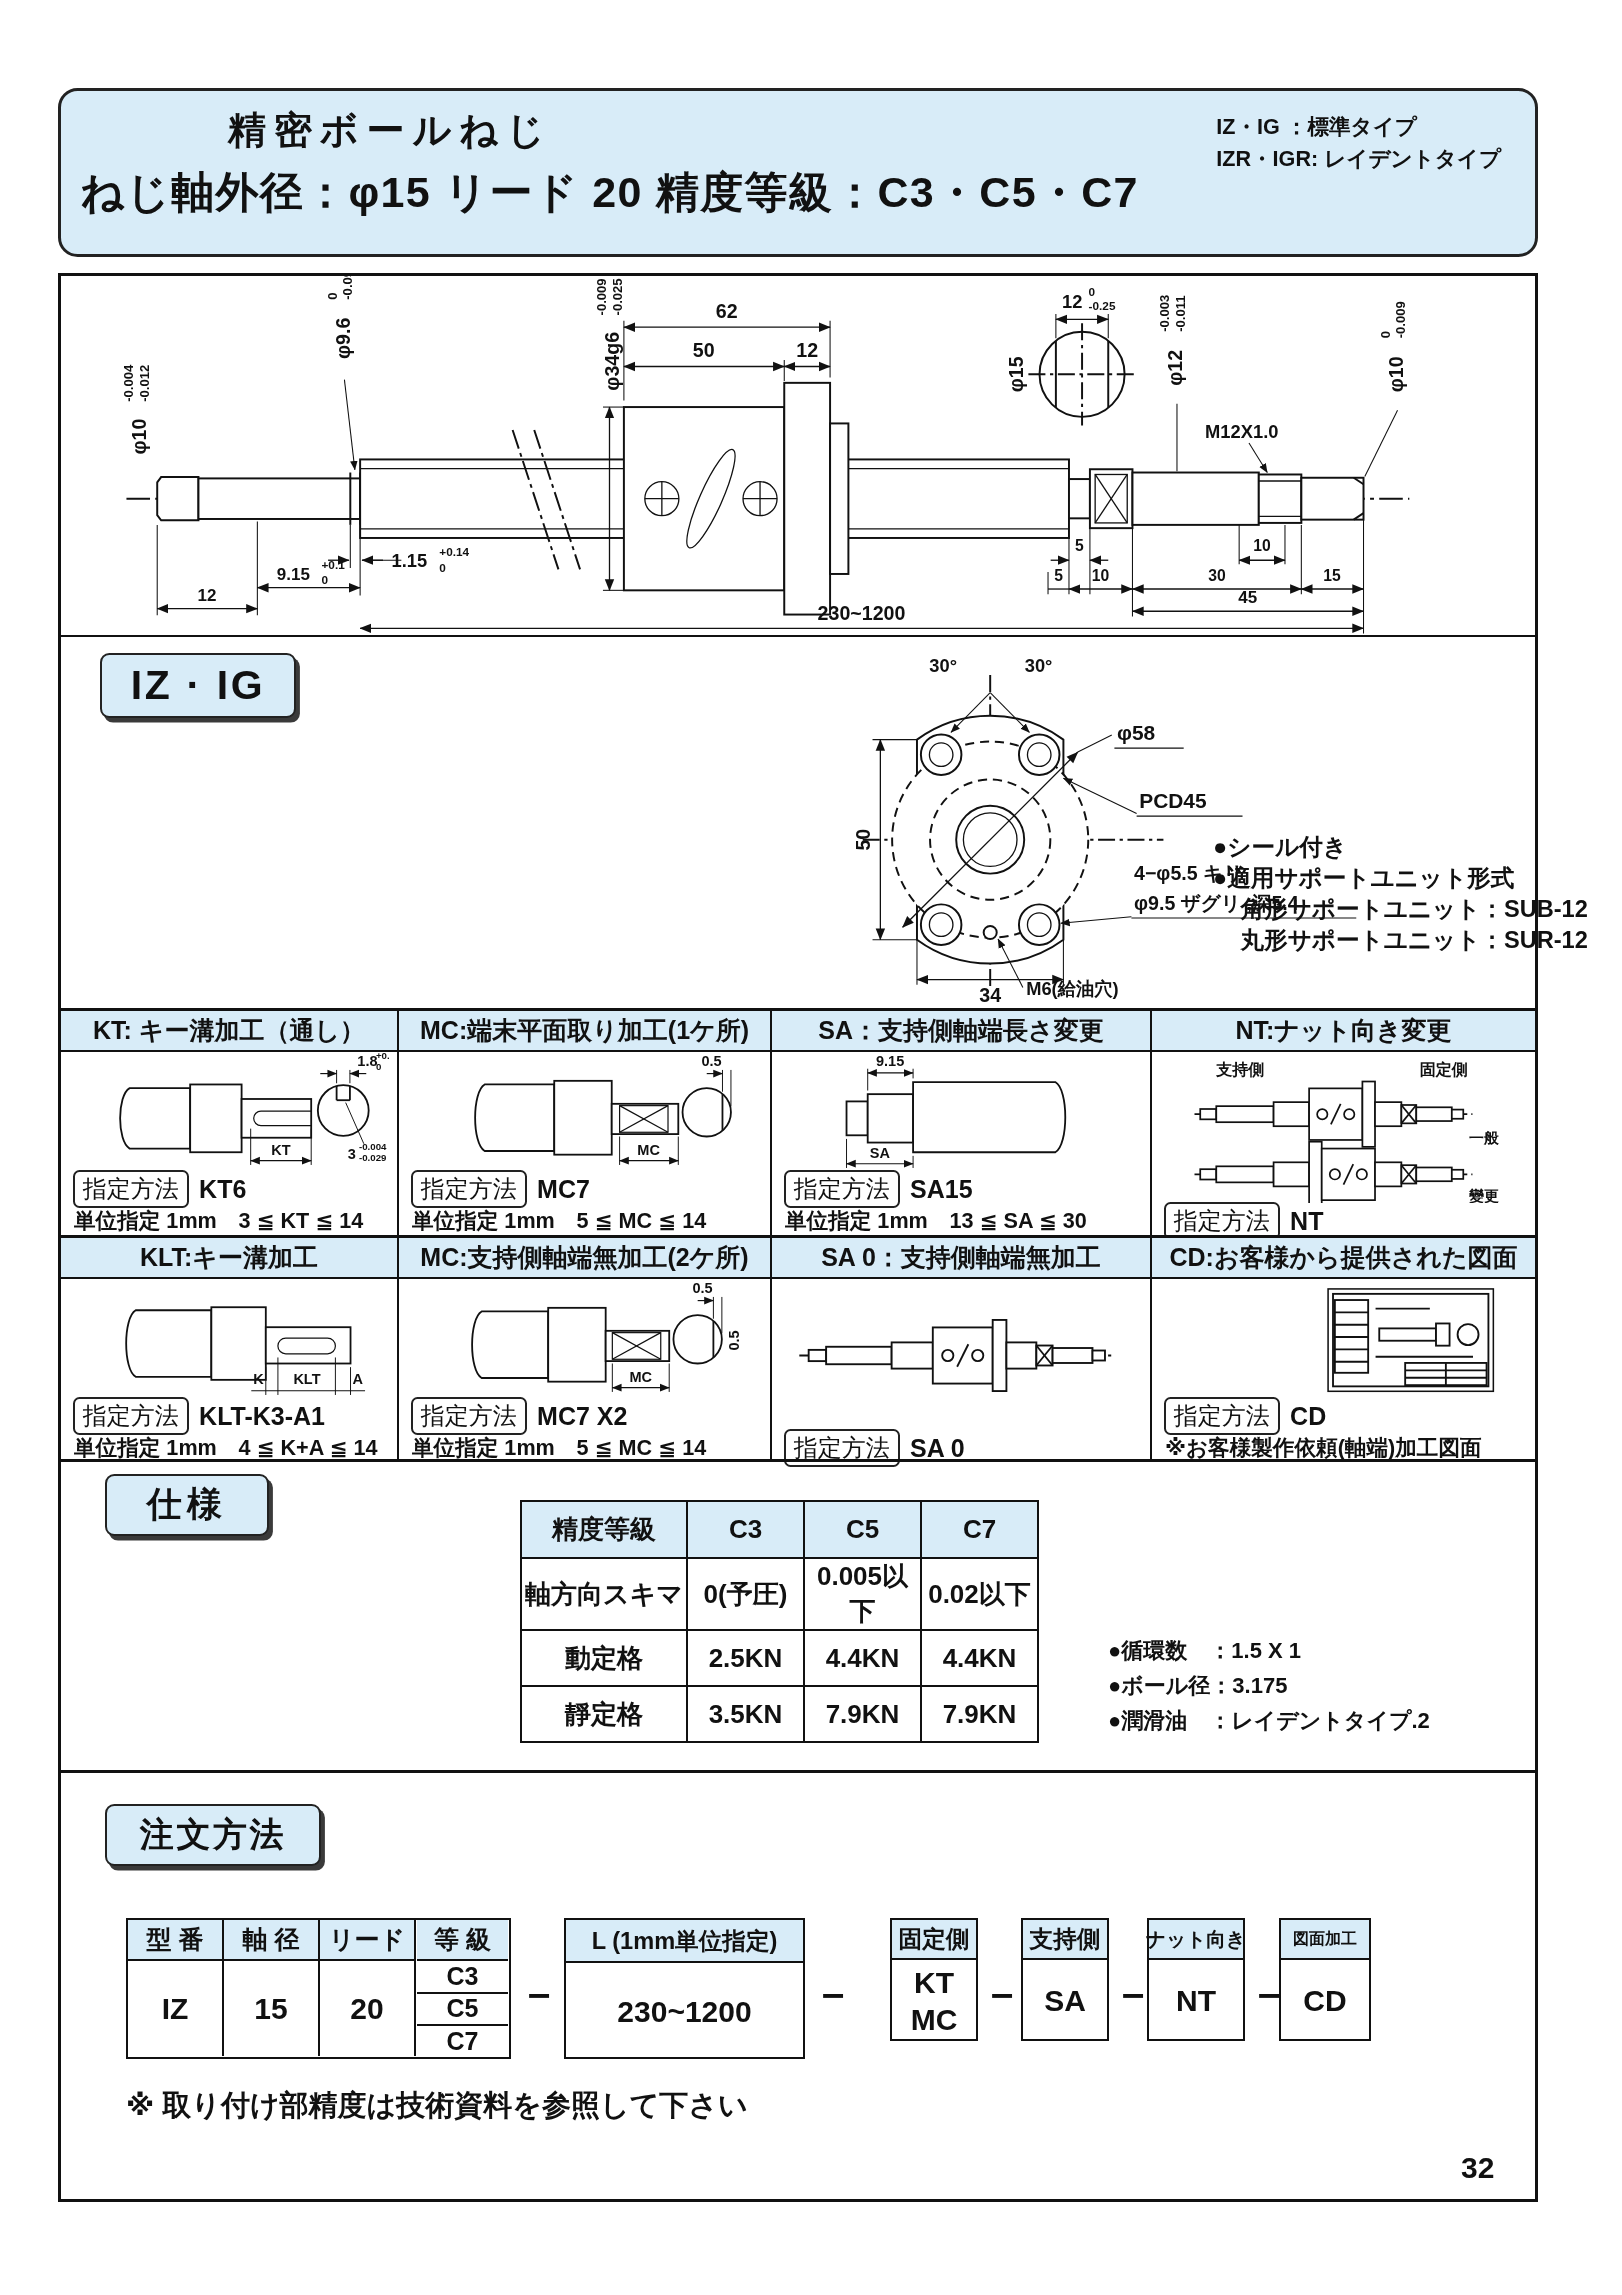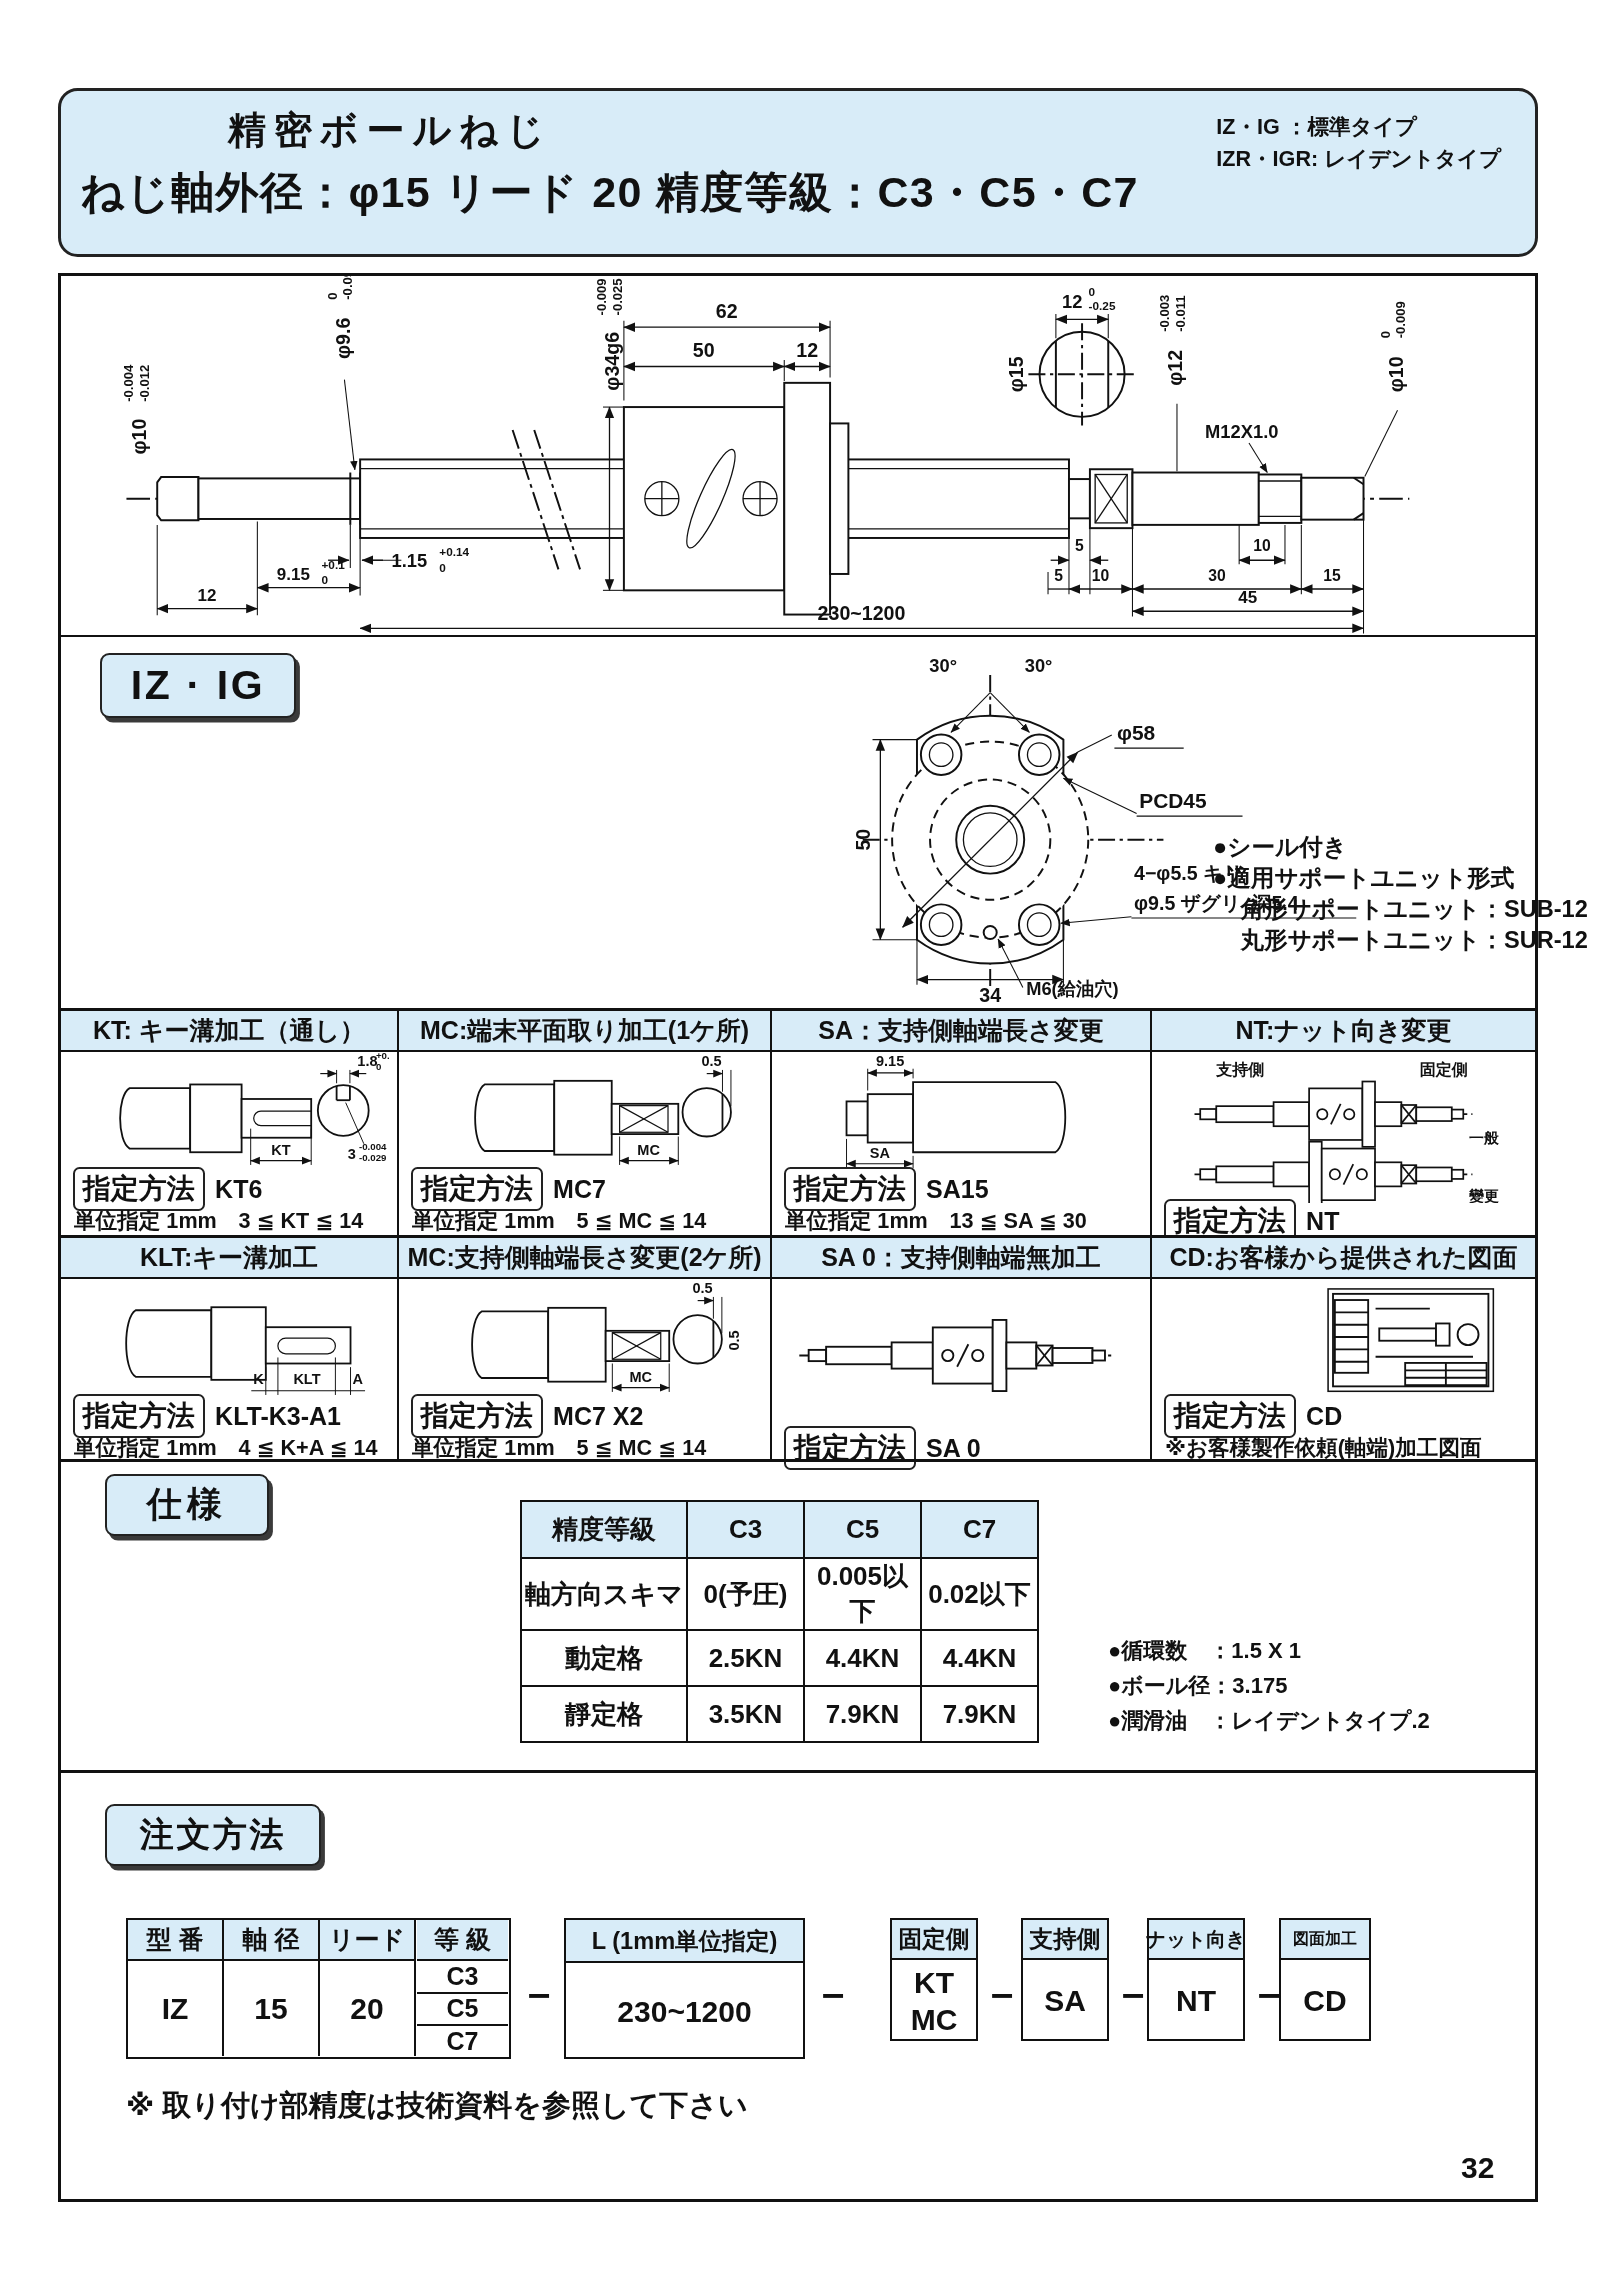--- a/index.html
+++ b/index.html
@@ -49,21 +49,21 @@
   .iz-notes{position:absolute;left:1152px;top:195px;font-size:23.6px;font-weight:600;line-height:31px;white-space:nowrap;}
   .iz-notes .ind{padding-left:27.5px;}
 
   
   .gcell{position:absolute;box-sizing:border-box;border-right:2.6px solid #111;}
   .gcell.last{border-right:none;}
   .ghead{height:39px;border-bottom:2.6px solid #111;background:#d8ecf8;font-size:25px;font-weight:700;display:flex;align-items:center;justify-content:center;white-space:nowrap;overflow:hidden;}
   .gdraw{height:120px;display:flex;align-items:center;justify-content:center;}
   .gdraw.tall{height:152px;}
   .gmethod{height:34px;display:flex;align-items:center;gap:10.5px;padding-left:11.8px;}
-  .mlabel{border:2px solid #222;border-radius:6.5px;padding:0.7px 7.9px;font-size:28px;font-weight:700;white-space:nowrap;}
+  .mlabel{border:2px solid #222;border-radius:6.5px;padding:0.7px 7.9px;font-size:24px;font-weight:400;white-space:nowrap;}
   .mvalue{font-size:25px;font-weight:700;white-space:nowrap;}
   .gunit{font-size:21.6px;font-weight:600;padding-left:13px;white-space:nowrap;}
 
   
   .spec-table{position:absolute;border-collapse:collapse;table-layout:fixed;}
   .spec-table th,.spec-table td{border:2px solid #111;text-align:center;font-size:26px;font-weight:600;padding:0;}
   .spec-table th{background:#d8ecf8;height:55px;font-weight:700;margin-top:24px;}
   .spec-table td{height:54px;background:#fff;}
   .spec-notes{position:absolute;font-size:22px;font-weight:700;line-height:35px;white-space:nowrap;}
 
@@ -509,21 +509,21 @@
         </svg>
       </div>
       <div class="gmethod">
         <span class="mlabel">指定方法</span>
         <span class="mvalue">KLT-K3-A1</span>
       </div>
       <div class="gunit">単位指定 1mm　4 ≦ K+A ≦ 14</div>
     </div>
 
     <div class="gcell" style="left:338px;top:224px;width:373px;height:227px;border-top:3.3px solid #111;">
-      <div class="ghead">MC:支持側軸端長さ変更(2ケ所)</div>
+      <div class="ghead">MC:支持側軸端無加工(2ケ所)</div>
       <div class="gdraw">
         <svg viewBox="0 0 520 195" width="321" height="118">
           <defs>
               <marker id="am2" viewBox="0 0 10 10" refX="9.5" refY="5" markerWidth="8" markerHeight="8" orient="auto-start-reverse">
                 <path d="M0,1 L10,5 L0,9 z" fill="#111"></path>
               </marker>
             </defs>
           <g class="parts">
             <path d="M90,52 C69,64 69,150 90,162 L200,162 L200,52 Z"></path>
             <rect x="200" y="46" width="95" height="122"></rect>

